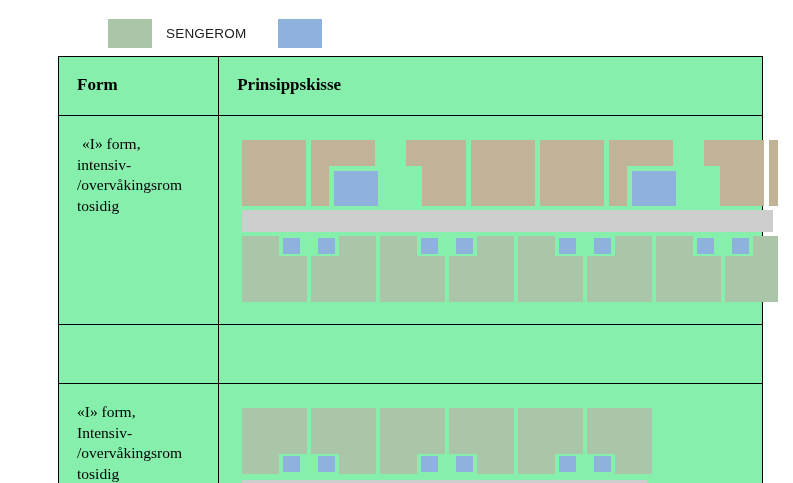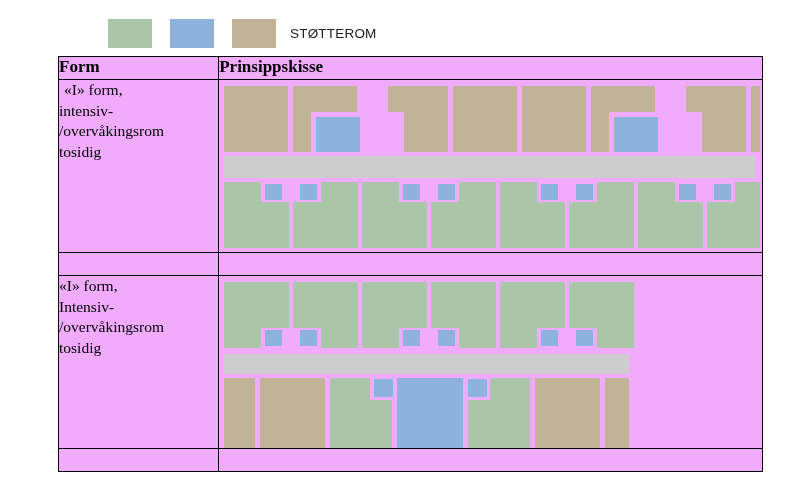--- a/index.html
+++ b/index.html
@@ -33,23 +33,23 @@
 
   
   .tbl{
     position:absolute;left:58px;top:56px;
     width:705px;
     border-collapse:collapse;
     table-layout:fixed;
   }
   .tbl td,.tbl th{
     border:1px solid #000;
-    padding:0;
+    padding:18px;
     vertical-align:top;
-    background:#f0abfc;
+    background:#86efac;
   }
   .col-form{width:160px;}
   .col-sketch{width:543px;}
 
   .hdr{
     font-family:"Liberation Serif", serif;
     font-weight:bold;
     font-size:17px;
     color:#000;
     text-align:left;
@@ -77,30 +77,27 @@
   .tan{background:#c1b496;}
 </style>
 </head>
 <body>
 
 <div class="page">
 
   <div class="legend">
     <div class="legend-item">
       <span class="legend-swatch tan" style="background:#abc5a8"></span>
+      <span class="legend-label">SENGEROM</span>
     </div>
     <span class="legend-gap"></span>
     <div class="legend-item">
       <span class="legend-swatch" style="background:#8fb2dc"></span>
     </div>
     <span class="legend-gap"></span>
-    <div class="legend-item">
-      <span class="legend-swatch" style="background:#c1b496"></span>
-      <span class="legend-label">STØTTEROM</span>
-    </div>
   </div>
 
   <table class="tbl">
     <colgroup>
       <col class="col-form">
         <col class="col-sketch">
     </colgroup>
     <tbody>
 
       <tr>

